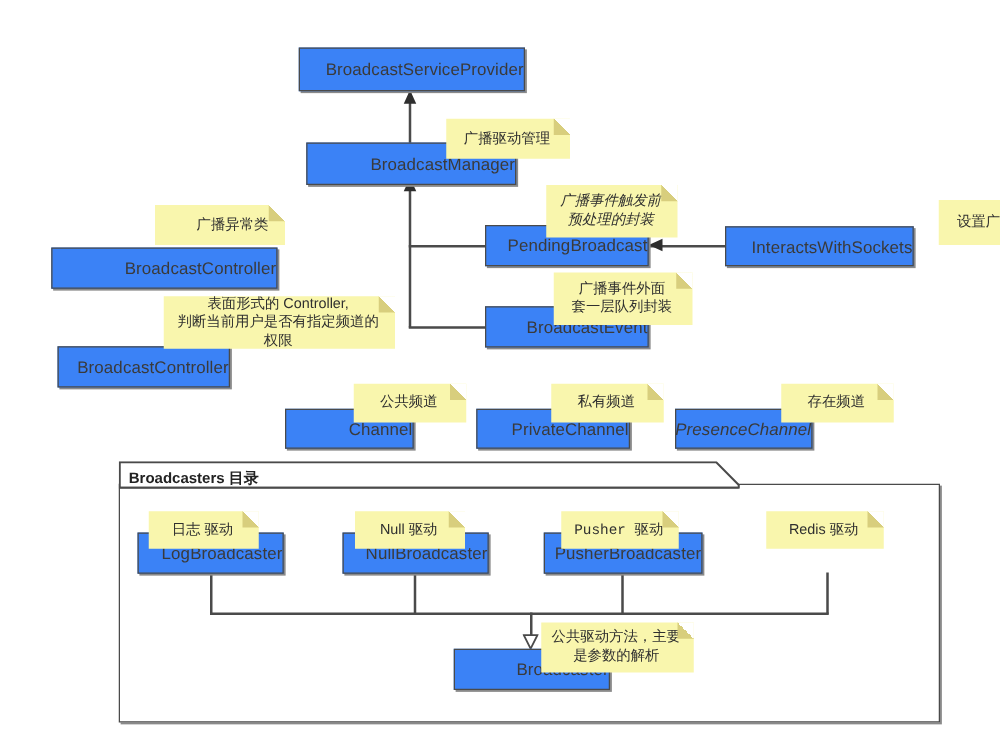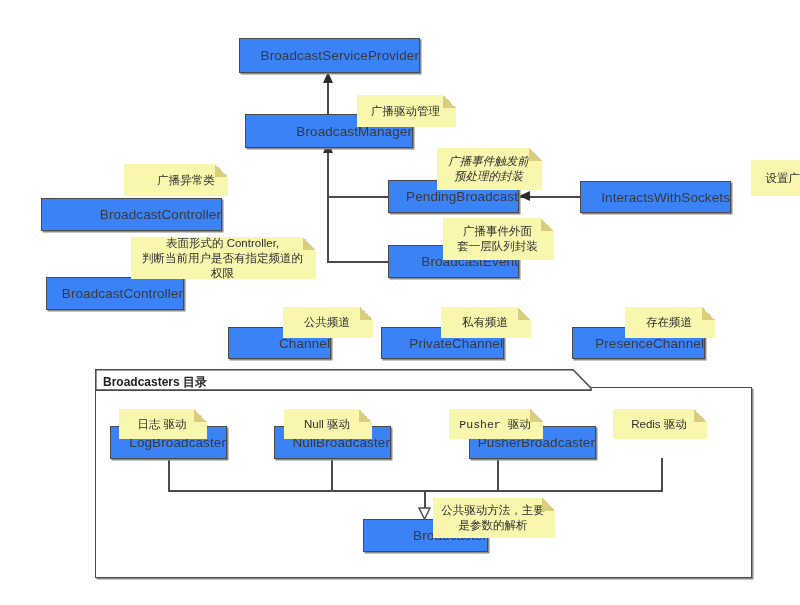--- a/index.html
+++ b/index.html
@@ -259,33 +259,33 @@
   </div>
 
   <div class="uml-box" style="left:228px; top:327px; width:103px; height:32px;">
     <span>Channel</span>
   </div>
 
   <div class="uml-box" style="left:381px; top:327px; width:123px; height:32px;">
     <span>PrivateChannel</span>
   </div>
 
-  <div class="uml-box" style="left:572px; top:327px; width:133px; height:32px;">
+  <div class="uml-box" style="left:540px; top:327px; width:110px; height:32px;font-style:italic;">
     <span>PresenceChannel</span>
   </div>
 
   <div class="uml-box" style="left:110px; top:426px; width:117px; height:33px;">
     <span>LogBroadcaster</span>
   </div>
 
   <div class="uml-box" style="left:274px; top:426px; width:117px; height:33px;">
     <span>NullBroadcaster</span>
   </div>
 
-  <div class="uml-box" style="left:435px; top:426px; width:127px; height:33px;margin-left:34px;">
+  <div class="uml-box" style="left:435px; top:426px; width:127px; height:33px;">
     <span>PusherBroadcaster</span>
   </div>
 
 
   <div class="uml-box" style="left:363px; top:519px; width:125px; height:33px;">
     <span>Broadcaster</span>
   </div>
 
 </div>
 

